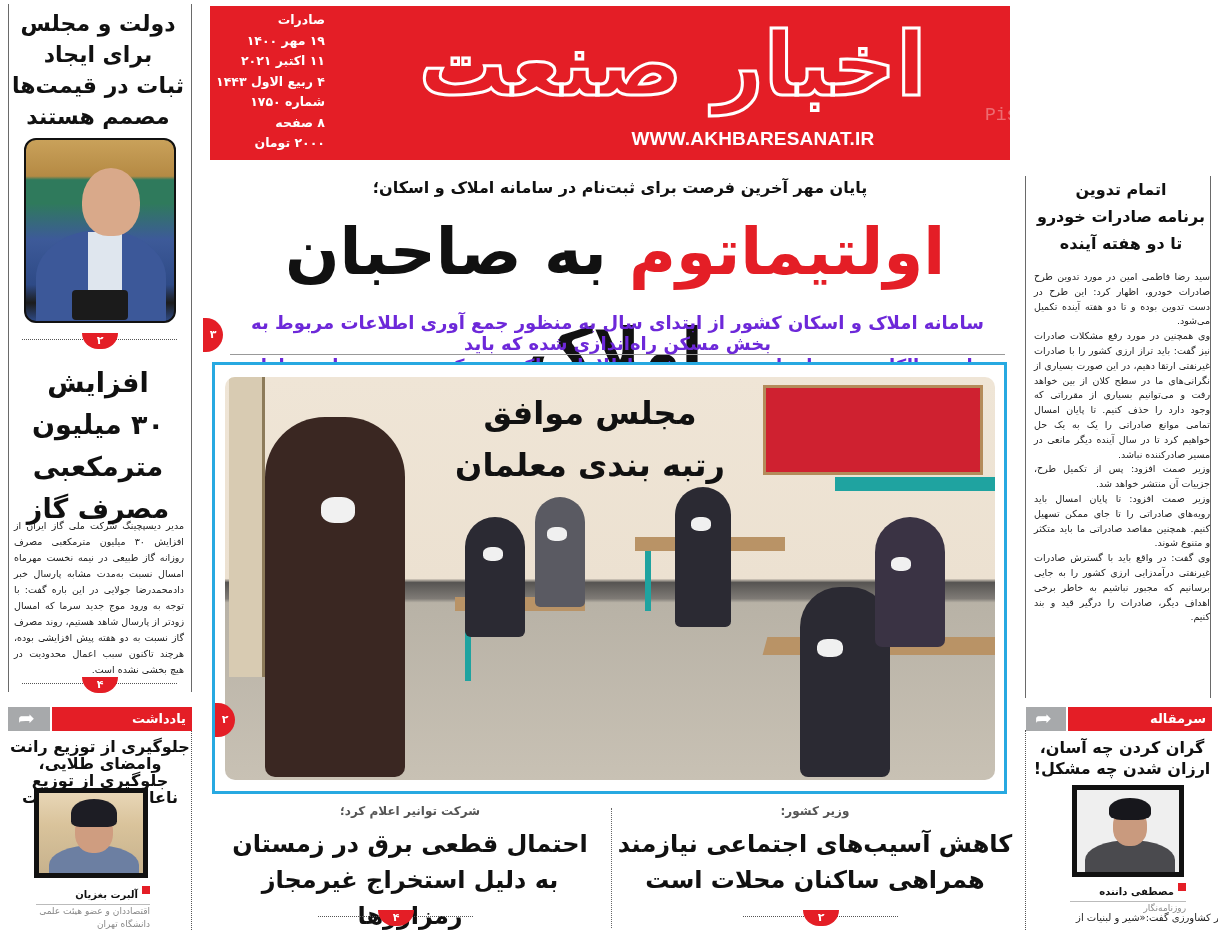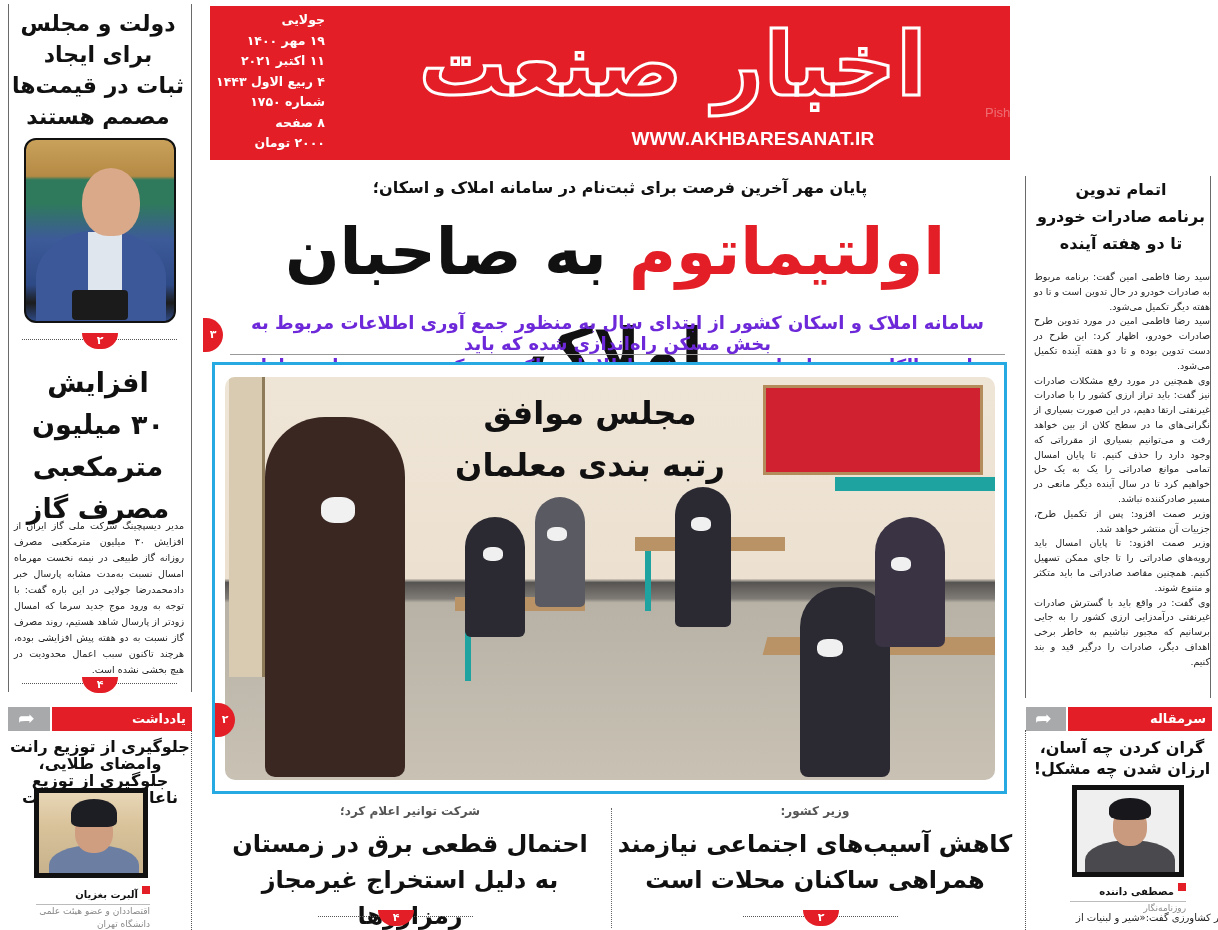--- a/index.html
+++ b/index.html
@@ -11,21 +11,21 @@
   
   .vrule { position: absolute; width: 1px; background: #6a6a6a; }
   .vrule-dot { position: absolute; width: 0; border-left: 1px dotted #555; }
 
   
   .masthead { left: 210px; top: 6px; width: 800px; height: 154px; background: #e41e26; }
   .mast-meta { left: 215px; top: 10px; width: 110px; direction: rtl; text-align: right; color: #fff; font-weight: bold; font-size: 12.5px; line-height: 20.5px; }
   .mast-logo { left: 345px; top: 10px; width: 655px; height: 115px; text-align: center; color: #e41e26; font-weight: bold; font-size: 88px; line-height: 110px; letter-spacing: -2px;
       -webkit-text-stroke: 3px #ffffff; font-family: "DejaVu Sans", sans-serif; }
   .mast-url { left: 588px; top: 128px; width: 330px; text-align: center; color: #fff; font-weight: bold; font-size: 19px; direction: ltr; font-family: "Liberation Sans", sans-serif; letter-spacing: 0.2px; }
-  .mast-watermark { left: 985px; top: 105px; color: rgba(255,255,255,0.35); font-size: 13px; direction: ltr; font-family: Liberation Sans, sans-serif; }
+  .mast-watermark { left: 985px; top: 105px; color: rgba(255,255,255,0.35); font-size: 18px; direction: ltr; font-family: Liberation Mono, monospace; }
   .h-left1 { left: 10px; top: 8px; width: 176px; text-align: center; font-weight: bold; font-size: 22px; line-height: 31px; }
   .photo { position: absolute; border-radius: 12px; overflow: hidden; }
   .photo-ghalibaf { left: 24px; top: 138px; width: 152px; height: 185px; background: linear-gradient(180deg,#c9a15a 0%,#b58a44 20%,#2f7a5c 22%,#2f7a5c 35%,#3d5a99 55%,#2e4a86 80%,#1c1c1c 90%,#2e4a86 100%); border: 2px solid #111; }
   .photo-face { position:absolute; left: 56px; top: 28px; width: 58px; height: 68px; border-radius: 50% 50% 45% 45%; background: #d9a98a; }
   .photo-suit { position:absolute; left: 10px; top: 90px; width: 130px; height: 95px; border-radius: 50% 50% 0 0; background: #3c5899; }
   .photo-shirt { position:absolute; left: 62px; top: 92px; width: 34px; height: 70px; background: #dfe6ee; }
   .mic { position:absolute; left: 46px; top: 150px; width: 56px; height: 30px; background: #1b1b1b; border-radius: 4px; }
 
   .pagebadge { position: absolute; height: 16px; width: 36px; background: #e41e26; color: #fff; font-size: 11px; font-weight: bold; text-align: center; line-height: 15px; border-radius: 0 0 18px 18px; }
   .dotline { position: absolute; height: 0; border-top: 1px dotted #555; }
@@ -86,21 +86,21 @@
 
 <div class="vrule" style="left:191px; top:4px; height:688px;"></div>
 <div class="vrule" style="left:8px; top:4px; height:688px;"></div>
 <div class="vrule-dot" style="left:191px; top:730px; height:200px;"></div>
 <div class="vrule" style="left:1025px; top:176px; height:522px;"></div>
 <div class="vrule" style="left:1210px; top:176px; height:522px;"></div>
 <div class="vrule-dot" style="left:1025px; top:730px; height:200px;"></div>
 
 <div class="abs masthead"></div>
 <div class="abs mast-meta">
-  <div>جولایی</div>
+  <div>صادرات</div>
   <div>۱۹ مهر ۱۴۰۰</div>
   <div>۱۱ اکتبر ۲۰۲۱</div>
   <div>۴ ربیع الاول ۱۴۴۳</div>
   <div>شماره ۱۷۵۰</div>
   <div>۸ صفحه</div>
   <div>۲۰۰۰ تومان</div>
 </div>
 <div class="abs mast-logo">اخبار صنعت</div>
 <div class="abs mast-url">WWW.AKHBARESANAT.IR</div>
 <div class="abs mast-watermark">Pishkhan.com</div>
@@ -213,21 +213,20 @@
 </div>
 <div class="dotline" style="left:743px; top:916px; width:155px;"></div>
 <div class="pagebadge" style="left:803px; top:910px;">۲</div>
 
 <div class="abs h-right1">
   <div>اتمام تدوین</div>
   <div>برنامه صادرات خودرو</div>
   <div>تا دو هفته آینده</div>
 </div>
 <div class="abs body-right">
-  <p>سید رضا فاطمی امین گفت: برنامه مربوط به صادرات خودرو در حال تدوین است و تا دو هفته دیگر تکمیل می‌شود.</p>
   <p>سید رضا فاطمی امین در مورد تدوین طرح صادرات خودرو، اظهار کرد: این طرح در دست تدوین بوده و تا دو هفته آینده تکمیل می‌شود.</p>
   <p>وی همچنین در مورد رفع مشکلات صادرات نیز گفت: باید تراز ارزی کشور را با صادرات غیرنفتی ارتقا دهیم، در این صورت بسیاری از نگرانی‌های ما در سطح کلان از بین خواهد رفت و می‌توانیم بسیاری از مقرراتی که وجود دارد را حذف کنیم. تا پایان امسال تمامی موانع صادراتی را یک به یک حل خواهیم کرد تا در سال آینده دیگر مانعی در مسیر صادرکننده نباشد.</p>
   <p>وزیر صمت افزود: پس از تکمیل طرح، جزییات آن منتشر خواهد شد.</p>
   <p>وزیر صمت افزود: تا پایان امسال باید رویه‌های صادراتی را تا جای ممکن تسهیل کنیم. همچنین مقاصد صادراتی ما باید متکثر و متنوع شوند.</p>
   <p>وی گفت: در واقع باید با گسترش صادرات غیرنفتی درآمدزایی ارزی کشور را به جایی برسانیم که مجبور نباشیم به خاطر برخی اهداف دیگر، صادرات را درگیر قید و بند کنیم.</p>
 </div>
 
 <div class="section-tab" style="left:1026px; top:707px; width:186px;">
   <div class="gray" style="left:0; width:40px;">
     <span class="arrow-glyph" style="left:9px; top:0;">➦</span>

